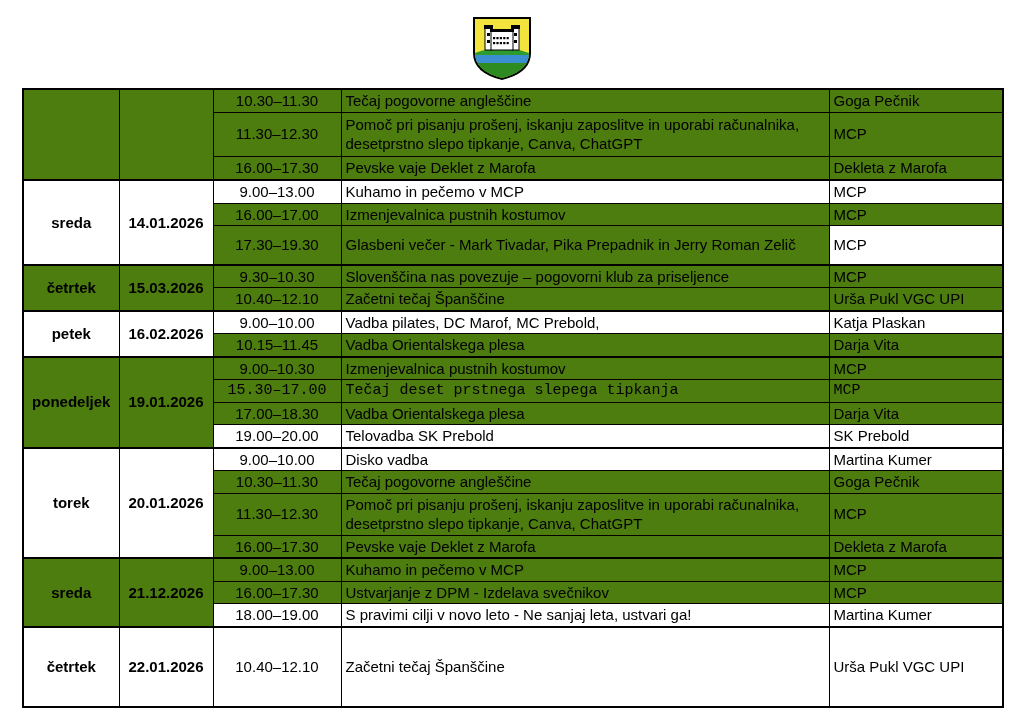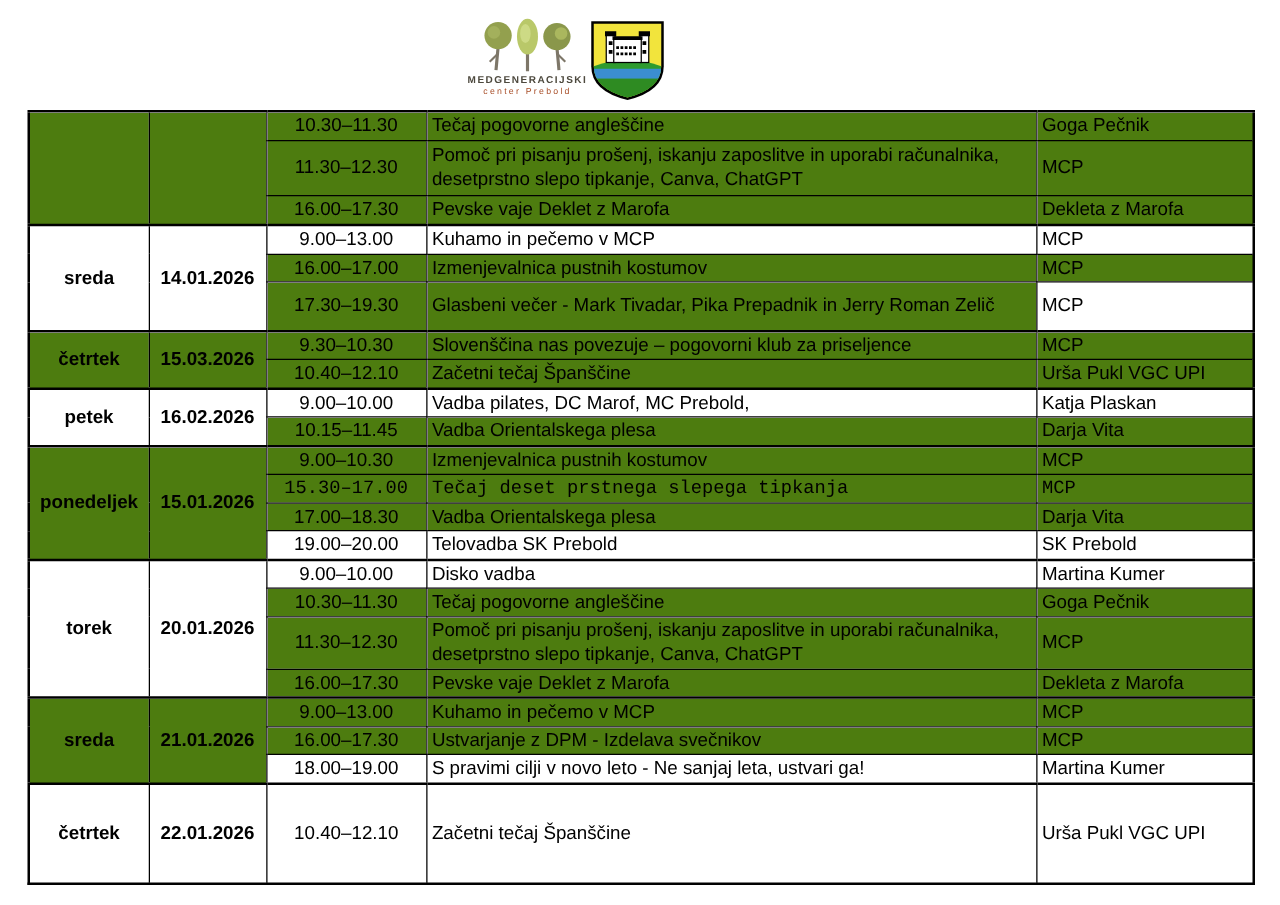--- a/index.html
+++ b/index.html
@@ -33,37 +33,20 @@
   td.day, td.date{text-align:center;font-weight:bold;}
   td.time{text-align:center;}
   td.activity, td.organizer{text-align:left;}
   tr.group-start td{border-top:2px solid #000;}
 </style>
 </head>
 <body>
 
 <div class="page">
 
-  <div class="logo-left">
-    <svg width="84" height="44" viewBox="0 0 100 52">
-      <line x1="22" y1="28" x2="20" y2="50" stroke="#7d7668" stroke-width="3"></line>
-      <line x1="22" y1="34" x2="14" y2="42" stroke="#7d7668" stroke-width="2"></line>
-      <circle cx="22" cy="17" r="13" fill="#93a04e"></circle>
-      <circle cx="18" cy="14" r="6" fill="#a3b05c"></circle>
-      <line x1="50" y1="30" x2="50" y2="51" stroke="#7d7668" stroke-width="3"></line>
-      <ellipse cx="50" cy="18" rx="10" ry="17" fill="#b9c869"></ellipse>
-      <ellipse cx="48" cy="15" rx="5" ry="9" fill="#cdda85"></ellipse>
-      <line x1="78" y1="28" x2="80" y2="50" stroke="#7d7668" stroke-width="3"></line>
-      <line x1="78" y1="34" x2="86" y2="42" stroke="#7d7668" stroke-width="2"></line>
-      <circle cx="78" cy="18" r="13" fill="#8a974b"></circle>
-      <circle cx="82" cy="15" r="6" fill="#aab75e"></circle>
-    </svg>
-    <div class="logo-title">MEDGENERACIJSKI</div>
-    <div class="logo-subtitle">center Prebold</div>
-  </div>
 
   <div class="logo-right">
     <svg width="62" height="66" viewBox="0 0 62 66">
       <defs>
         <clipPath id="shieldClip">
           <path d="M4,4 H58 V38 Q58,56 31,63 Q4,56 4,38 Z"></path>
         </clipPath>
       </defs>
       <path d="M2,2 H60 V38 Q60,58 31,65 Q2,58 2,38 Z" fill="#000"></path>
       <path d="M4,4 H58 V38 Q58,56 31,63 Q4,56 4,38 Z" fill="#f2e43c"></path>
@@ -159,21 +142,21 @@
           <td class="activity">Vadba pilates, DC Marof, MC Prebold,</td>
           <td class="organizer"> Katja Plaskan</td>
         </tr>
         <tr style="height: 21px;">
           <td class="time shade">10.15–11.45</td>
           <td class="activity shade">Vadba Orientalskega plesa</td>
           <td class="organizer shade">Darja Vita</td>
         </tr>
         <tr class="group-start" style="height: 21px;">
           <td class="day shade" rowspan="4">ponedeljek</td>
-          <td class="date shade" rowspan="4">15.01.2026</td>
+          <td class="date shade" rowspan="4">19.01.2026</td>
           <td class="time shade">9.00–10.30</td>
           <td class="activity shade">Izmenjevalnica pustnih kostumov</td>
           <td class="organizer shade">MCP</td>
         </tr>
         <tr style="height: 21px; font-family: Liberation Mono, monospace;">
           <td class="time shade">15.30–17.00</td>
           <td class="activity shade">Tečaj deset prstnega slepega tipkanja</td>
           <td class="organizer shade">MCP</td>
         </tr>
         <tr style="height: 21px; padding-left: 46px;">
@@ -203,21 +186,21 @@
           <td class="activity shade">Pomoč pri pisanju prošenj, iskanju zaposlitve in uporabi računalnika, desetprstno slepo tipkanje, Canva, ChatGPT</td>
           <td class="organizer shade">MCP</td>
         </tr>
         <tr style="height: 22px;">
           <td class="time shade">16.00–17.30</td>
           <td class="activity shade">Pevske vaje Deklet z Marofa</td>
           <td class="organizer shade">Dekleta z Marofa</td>
         </tr>
         <tr class="group-start" style="height: 21px;">
           <td class="day shade" rowspan="3">sreda</td>
-          <td class="date shade" rowspan="3">21.01.2026</td>
+          <td class="date shade" rowspan="3">21.12.2026</td>
           <td class="time shade">9.00–13.00</td>
           <td class="activity shade">Kuhamo in pečemo v MCP</td>
           <td class="organizer shade">MCP</td>
         </tr>
         <tr style="height: 21px;">
           <td class="time shade">16.00–17.30</td>
           <td class="activity shade">Ustvarjanje z DPM - Izdelava svečnikov</td>
           <td class="organizer shade">MCP</td>
         </tr>
         <tr style="height: 23px;">

